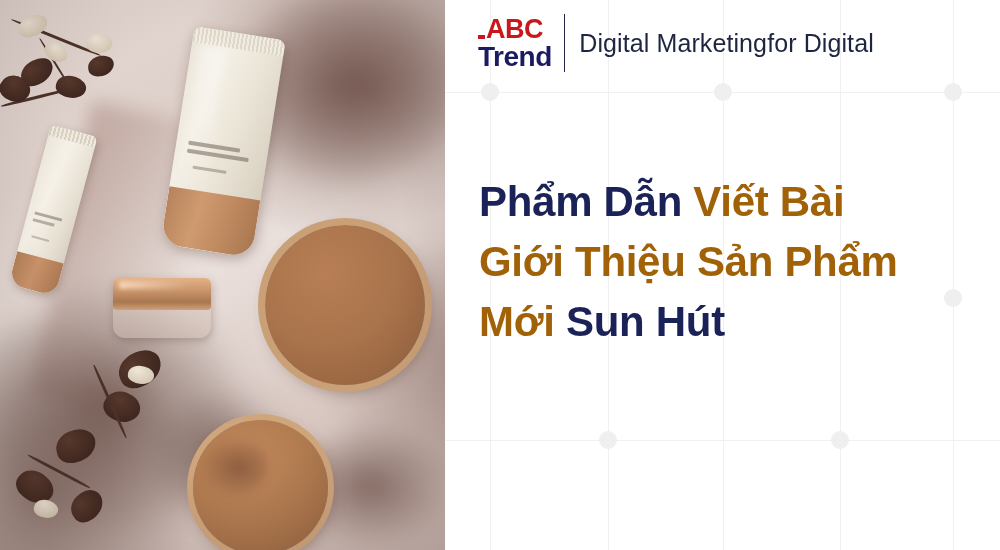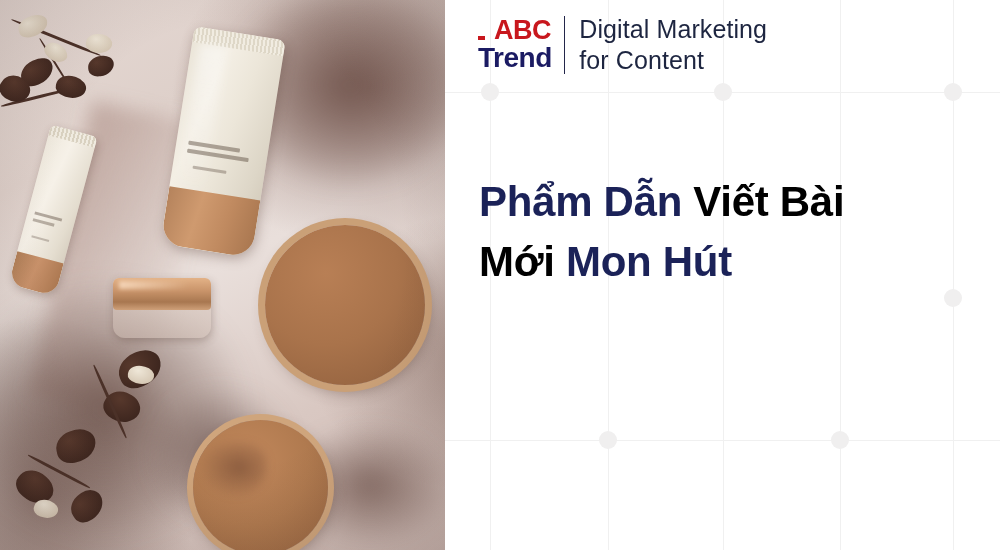--- a/index.html
+++ b/index.html
@@ -238,39 +238,38 @@
     width: 7px; height: 4px;
     background: #c8171d;
     margin: 0 1px 3px 0;
   }
   #logo-abc {
     font-family: "Liberation Sans", sans-serif;
     font-weight: bold;
     font-size: 27px;
     letter-spacing: -0.5px;
     color: #c8171d;
-    margin-left: 8px;
   }
   #logo-digi {
     font-family: "Liberation Sans", sans-serif;
     font-weight: bold;
     font-size: 28px;
     letter-spacing: -0.5px;
     color: #1b1b63;
     margin-top: 2px;
   }
   #logo-divider {
     width: 1.5px;
     height: 58px;
     background: #23264a;
     margin-right: 14px;
   }
   #tagline {
     display: flex;
-    flex-direction: column;
+    flex-direction: row;
     justify-content: center;
   }
   .tagline-line {
     font-family: "Liberation Sans", sans-serif;
     font-size: 25px;
     color: #1d2540;
     line-height: 1.22;
     letter-spacing: 0.1px;
   }
 
@@ -282,21 +281,21 @@
   }
   .headline-line {
     font-family: "Liberation Sans", sans-serif;
     font-weight: bold;
     font-size: 42px;
     line-height: 1.43;
     letter-spacing: -0.3px;
     white-space: nowrap;
   }
   .navy { color: #1b2258; }
-  .red  { color: #000000; }
+  .red  { color: #a16207; }
 
   
   #footer-tags {
     position: absolute;
     left: 34px; top: 490px;
     font-family: "Liberation Sans", sans-serif;
     font-size: 23px;
     color: #1d2540;
     letter-spacing: 0.2px;
   }
@@ -388,28 +387,31 @@
       <div id="logo-mark">
         <div id="logo-abc-row">
           <span id="logo-dash"></span>
           <span id="logo-abc">ABC</span>
         </div>
         <div id="logo-digi">Trend</div>
       </div>
       <div id="logo-divider"></div>
       <div id="tagline">
         <div class="tagline-line">Digital Marketing</div>
-        <div class="tagline-line">for Content</div>
+        <div class="tagline-line">for Digital</div>
       </div>
     </div>
 
     <div id="headline">
       <div class="headline-line">
         <span class="navy">Phẩm Dẫn </span><span class="red">Viết Bài</span>
       </div>
       <div class="headline-line">
-        <span class="red">Mới </span><span class="navy">Mon Hút</span>
+        <span class="red">Giới Thiệu Sản Phẩm</span>
+      </div>
+      <div class="headline-line">
+        <span class="red">Mới </span><span class="navy">Sun Hút</span>
       </div>
     </div>
 
 
   </div>
 </div>
 
 </body></html>

